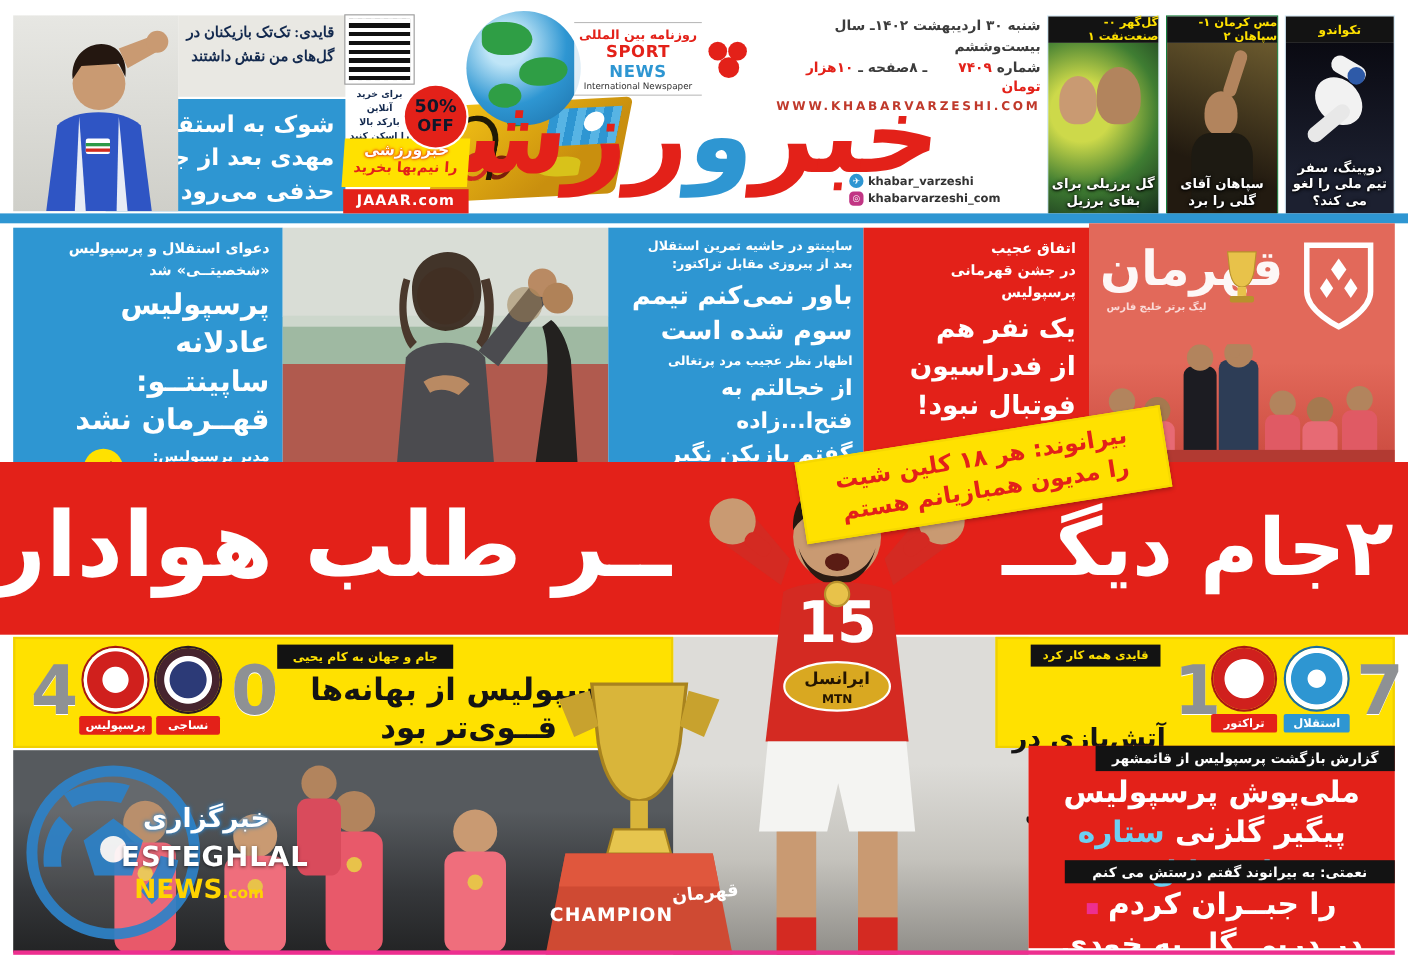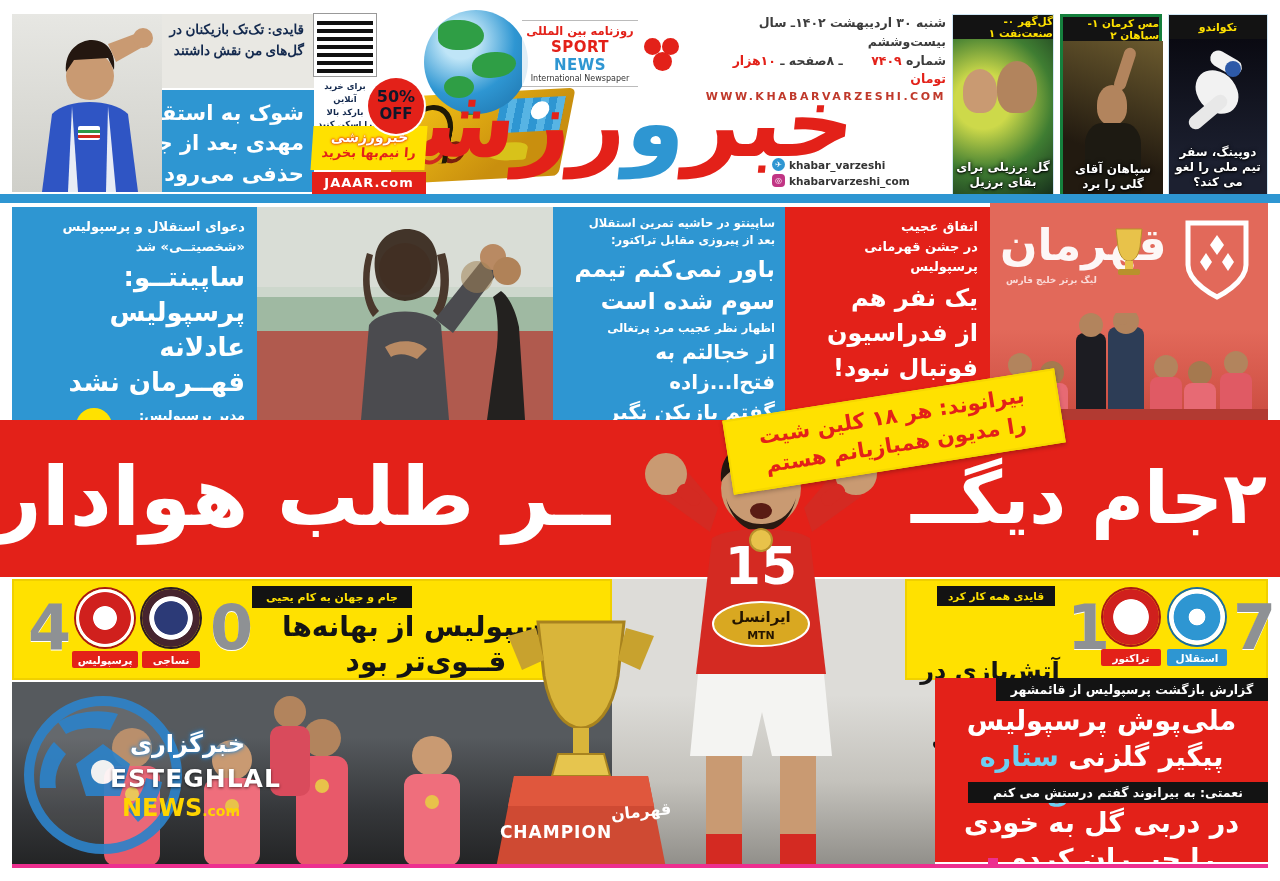--- a/index.html
+++ b/index.html
@@ -137,21 +137,21 @@
     </div>
     <div class="abs photo" style="left:0;top:24px;width:100px;height:155px;background:radial-gradient(circle at 30% 40%,#cdd94a 0 24%,#3f7d32 60%,#17301c 100%);">
       <div class="abs" style="left:10px;top:30px;width:34px;height:44px;border-radius:50% 50% 40% 40%;background:#c99a72;"></div>
       <div class="abs" style="left:44px;top:22px;width:40px;height:52px;border-radius:50% 50% 40% 40%;background:#b2845d;"></div>
       <div class="cap rtl">
         <span>گل برزیلی برای بقای برزیل</span>
       </div>
     </div>
   </div>
 
-  <div class="abs" style="left:1060px;top:14px;width:102px;height:180px;border:3px solid #15803d;">
+  <div class="abs" style="left:1060px;top:14px;width:102px;height:180px;border:1px solid #15803d;">
     <div class="kicker-black blue-bg rtl" style="height:24px;font-size:10.5px;">
       <span>مس کرمان ۱- سپاهان ۲</span>
     </div>
     <div class="abs photo" style="left:0;top:24px;width:100px;height:155px;background:linear-gradient(200deg,#6b5a2e,#221a10 70%);">
       <div class="abs" style="left:34px;top:44px;width:30px;height:40px;border-radius:50% 50% 42% 42%;background:#b2845d;"></div>
       <div class="abs" style="left:56px;top:6px;width:12px;height:44px;background:#b2845d;transform:rotate(18deg);border-radius:6px;"></div>
       <div class="abs" style="left:22px;top:82px;width:56px;height:70px;background:#1d1a12;border-radius:30% 30% 0 0;"></div>
       <div class="cap rtl">
         <span>سپاهان آقای گلی را برد</span>
       </div>
@@ -174,22 +174,22 @@
   </div>
 
   <div class="abs blue-bg" style="left:0;top:194px;width:1280px;height:9px;"></div>
 
   <div class="abs rtl blue-bg" style="left:12px;top:207px;width:245px;height:222px;padding:10px 12px 0 6px;color:#fff;">
     <div style="font-size:13px;font-weight:bold;line-height:1.5;">
       <div>دعوای استقلال و پرسپولیس</div>
       <div>«شخصیتــی» شد</div>
     </div>
     <div style="font-size:26px;font-weight:bold;line-height:1.35;margin-top:4px;">
+      <div>پرسپولیس عادلانه</div>
       <div>ساپینتــو:</div>
-      <div>پرسپولیس عادلانه</div>
       <div>قهــرمان نشد</div>
     </div>
     <div style="display:flex;align-items:center;justify-content:flex-start;gap:8px;margin-top:6px;">
       <div style="font-size:13px;font-weight:bold;line-height:1.5;">
         <div>مدیر پرسپولیس:</div>
         <div>او بی‌شخصیت است</div>
       </div>
       <div style="width:36px;height:36px;border-radius:50%;background:#ffe100;color:#111;display:flex;align-items:center;justify-content:center;font-size:18px;flex:0 0 auto;">◀</div>
     </div>
   </div>
@@ -418,23 +418,23 @@
     <div class="center" style="position:absolute;right:0;top:25px;width:333px;color:#fff;font-weight:bold;font-size:27px;line-height:1.35;">
       <div>ملی‌پوش پرسپولیس</div>
       <div>
         <span>پیگیر گلزنی </span><span style="color:#6dd0f2;">ستاره استقلال</span>
       </div>
     </div>
     <div class="abs" style="right:0;top:104px;width:300px;height:21px;background:#131313;color:#fff;font-weight:bold;font-size:12.5px;display:flex;align-items:center;justify-content:center;">
       <span>نعمتی: به بیرانوند گفتم درستش می کنم</span>
     </div>
     <div class="center" style="position:absolute;right:0;top:127px;width:333px;color:#fff;font-weight:bold;font-size:27px;line-height:1.35;">
-      <div>در دربی گل به خودی</div>
       <div>
         <span>را جبــران کردم</span>
         <span style="display:inline-block;width:10px;height:10px;background:#ed2f8f;"></span>
       </div>
+      <div>در دربی گل به خودی</div>
     </div>
   </div>
 
   <div class="abs" style="left:12px;top:864px;width:1256px;height:4px;background:#ed2f8f;z-index:6;"></div>
 
 </div>
 
 </body></html>

